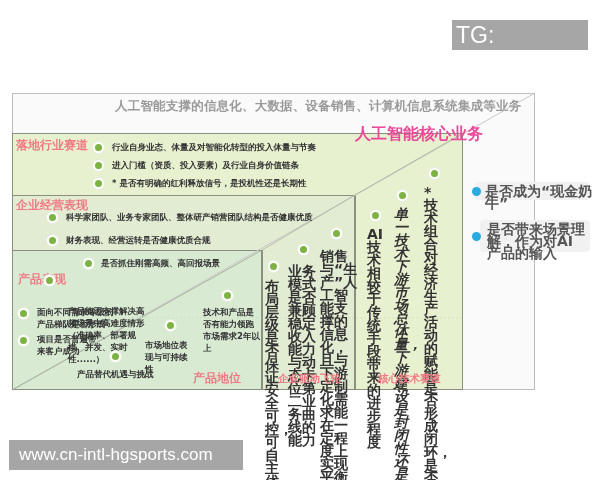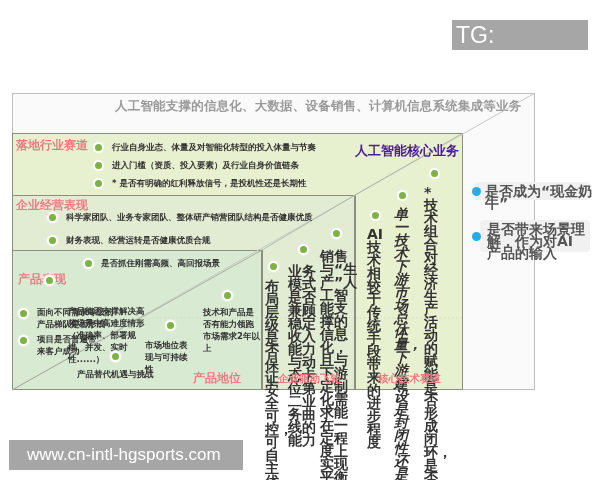--- a/index.html
+++ b/index.html
@@ -1,29 +1,29 @@
 <!DOCTYPE html>
 <html><head>
 <meta charset="utf-8">
 <style>
   * { box-sizing: border-box; margin: 0; padding: 0; }
   body { width: 600px; height: 480px; background: #ffffff; position: relative; overflow: hidden;
          font-family: "DejaVu Sans", "Liberation Sans", sans-serif; }
   .wm-top { position: absolute; left: 452px; top: 20px; width: 136px; height: 30px; background: #a6a6a6;
             color: #fff; font-size: 23px; line-height: 30px; padding-left: 4px; font-family: "Liberation Sans", sans-serif; }
   .wm-bottom { position: absolute; left: 9px; top: 440px; width: 234px; height: 30px; background: #a6a6a6;
-               color: #fff; font-size: 17px; line-height: 30px; padding-left: 18px; font-family: "Liberation Sans", sans-serif; }
+               color: #fff; font-size: 17px; line-height: 30px; padding-left: 10px; font-family: "Liberation Sans", sans-serif; }
   .outer { position: absolute; left: 12px; top: 93px; width: 523px; height: 297px; border: 1px solid #bdbdbd; background: #fafafa; }
   .outer-title { position: absolute; left: 115px; top: 98px; font-size: 12.5px; color: #9a9a9a; font-weight: bold; letter-spacing: 0.2px; }
   .box { position: absolute; border: 1px solid #8a8f80; }
   .box1 { left: 12px; top: 133px; width: 451px; height: 257px; background: #e7f0cf; }
   .box2 { left: 12px; top: 195px; width: 343px; height: 195px; background: #e2ecd3; }
   .box3 { left: 12px; top: 250px; width: 250px; height: 140px; background: #d8ead2; }
   .label { position: absolute; color: #f07a84; font-size: 12px; font-weight: bold; }
-  .core-title { position: absolute; left: 355px; top: 142px; color: #4c1d95; font-size: 13px; font-weight: bold; }
+  .core-title { position: absolute; left: 355px; top: 124px; color: #ec4899; font-size: 16px; font-weight: bold; }
   .item { position: absolute; font-size: 8.5px; font-weight: bold; color: #333; line-height: 12px; }
   .dot { position: absolute; width: 11px; height: 11px; border-radius: 50%; background: #7cb342; border: 2px solid #fff; box-shadow: 0 0 0 1px #e8efe0; }
   .vtext { position: absolute; font-size: 14px; font-weight: bold; color: #333; line-height: 13px; width: 11px; word-break: break-all; }
   .vtext.w2 { width: 20px; }
   .vtext.w3 { width: 22px; }
   .sep { position: absolute; border-left: 1px solid #8a8f80; }
   .side { position: absolute; font-size: 14px; font-weight: bold; color: #555; line-height: 12px; }
   .bdot { position: absolute; width: 9px; height: 9px; border-radius: 50%; background: #29abe2; }
   .bubble { position: absolute; background: #f1f1f1; border-radius: 4px; }
   svg.diag { position: absolute; left: 0; top: 0; }

